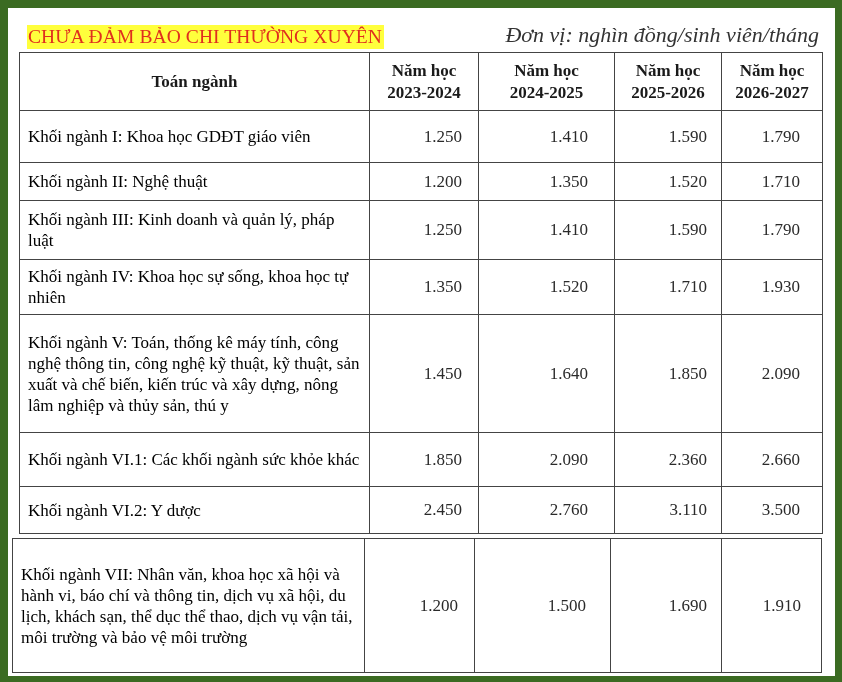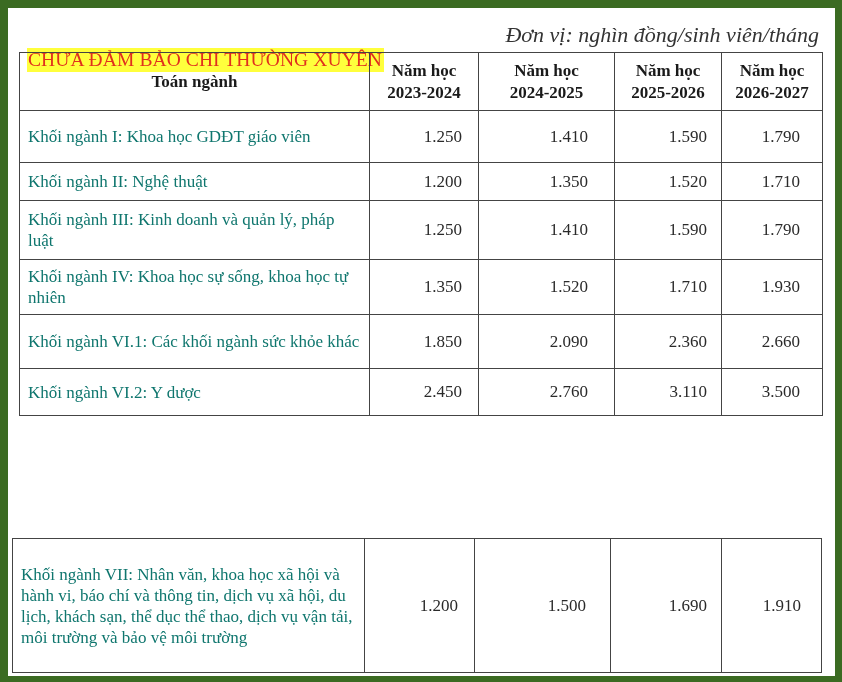--- a/index.html
+++ b/index.html
@@ -19,21 +19,20 @@
     }
     .title {
       position: absolute;
       left: 19px; top: 17px;
       font-size: 19.5px;
       color: #e0301e;
       background: #ffff3c;
       padding: 0 2px 0 1px;
       line-height: 24px;
       letter-spacing: 0.1px;
-      margin-top: 23px;
     }
     .unit {
       position: absolute;
       right: 16px; top: 13px;
       font-size: 22px;
       font-style: italic;
       color: #333;
       line-height: 28px;
     }
     table {
@@ -53,21 +52,21 @@
       font-size: 17px;
       line-height: 22px;
       text-align: center;
       color: #1a1a1a;
     }
     td.name {
       font-size: 17px;
       line-height: 21px;
       padding: 3px 8px 3px 8px;
       text-align: left;
-      color: #0f766e;
+      color: #000000;
     }
     td.num {
       font-size: 17px;
       text-align: right;
       color: #2a2a2a;
     }
     td.c1 { padding-right: 16px; }
     td.c2 { padding-right: 26px; }
     td.c3 { padding-right: 14px; }
     td.c4 { padding-right: 22px; }
@@ -120,20 +119,27 @@
       <td class="num c3">1.590</td>
       <td class="num c4">1.790</td>
     </tr>
     <tr style="height:55px">
       <td class="name">Khối ngành IV: Khoa học sự sống, khoa học tự nhiên</td>
       <td class="num c1">1.350</td>
       <td class="num c2">1.520</td>
       <td class="num c3">1.710</td>
       <td class="num c4">1.930</td>
     </tr>
+    <tr style="height:118px">
+      <td class="name">Khối ngành V: Toán, thống kê máy tính, công nghệ thông tin, công nghệ kỹ thuật, kỹ thuật, sản xuất và chế biến, kiến trúc và xây dựng, nông lâm nghiệp và thủy sản, thú y</td>
+      <td class="num c1">1.450</td>
+      <td class="num c2">1.640</td>
+      <td class="num c3">1.850</td>
+      <td class="num c4">2.090</td>
+    </tr>
     <tr style="height:54px">
       <td class="name">Khối ngành VI.1: Các khối ngành sức khỏe khác</td>
       <td class="num c1">1.850</td>
       <td class="num c2">2.090</td>
       <td class="num c3">2.360</td>
       <td class="num c4">2.660</td>
     </tr>
     <tr style="height:47px">
       <td class="name">Khối ngành VI.2: Y dược</td>
       <td class="num c1">2.450</td>

